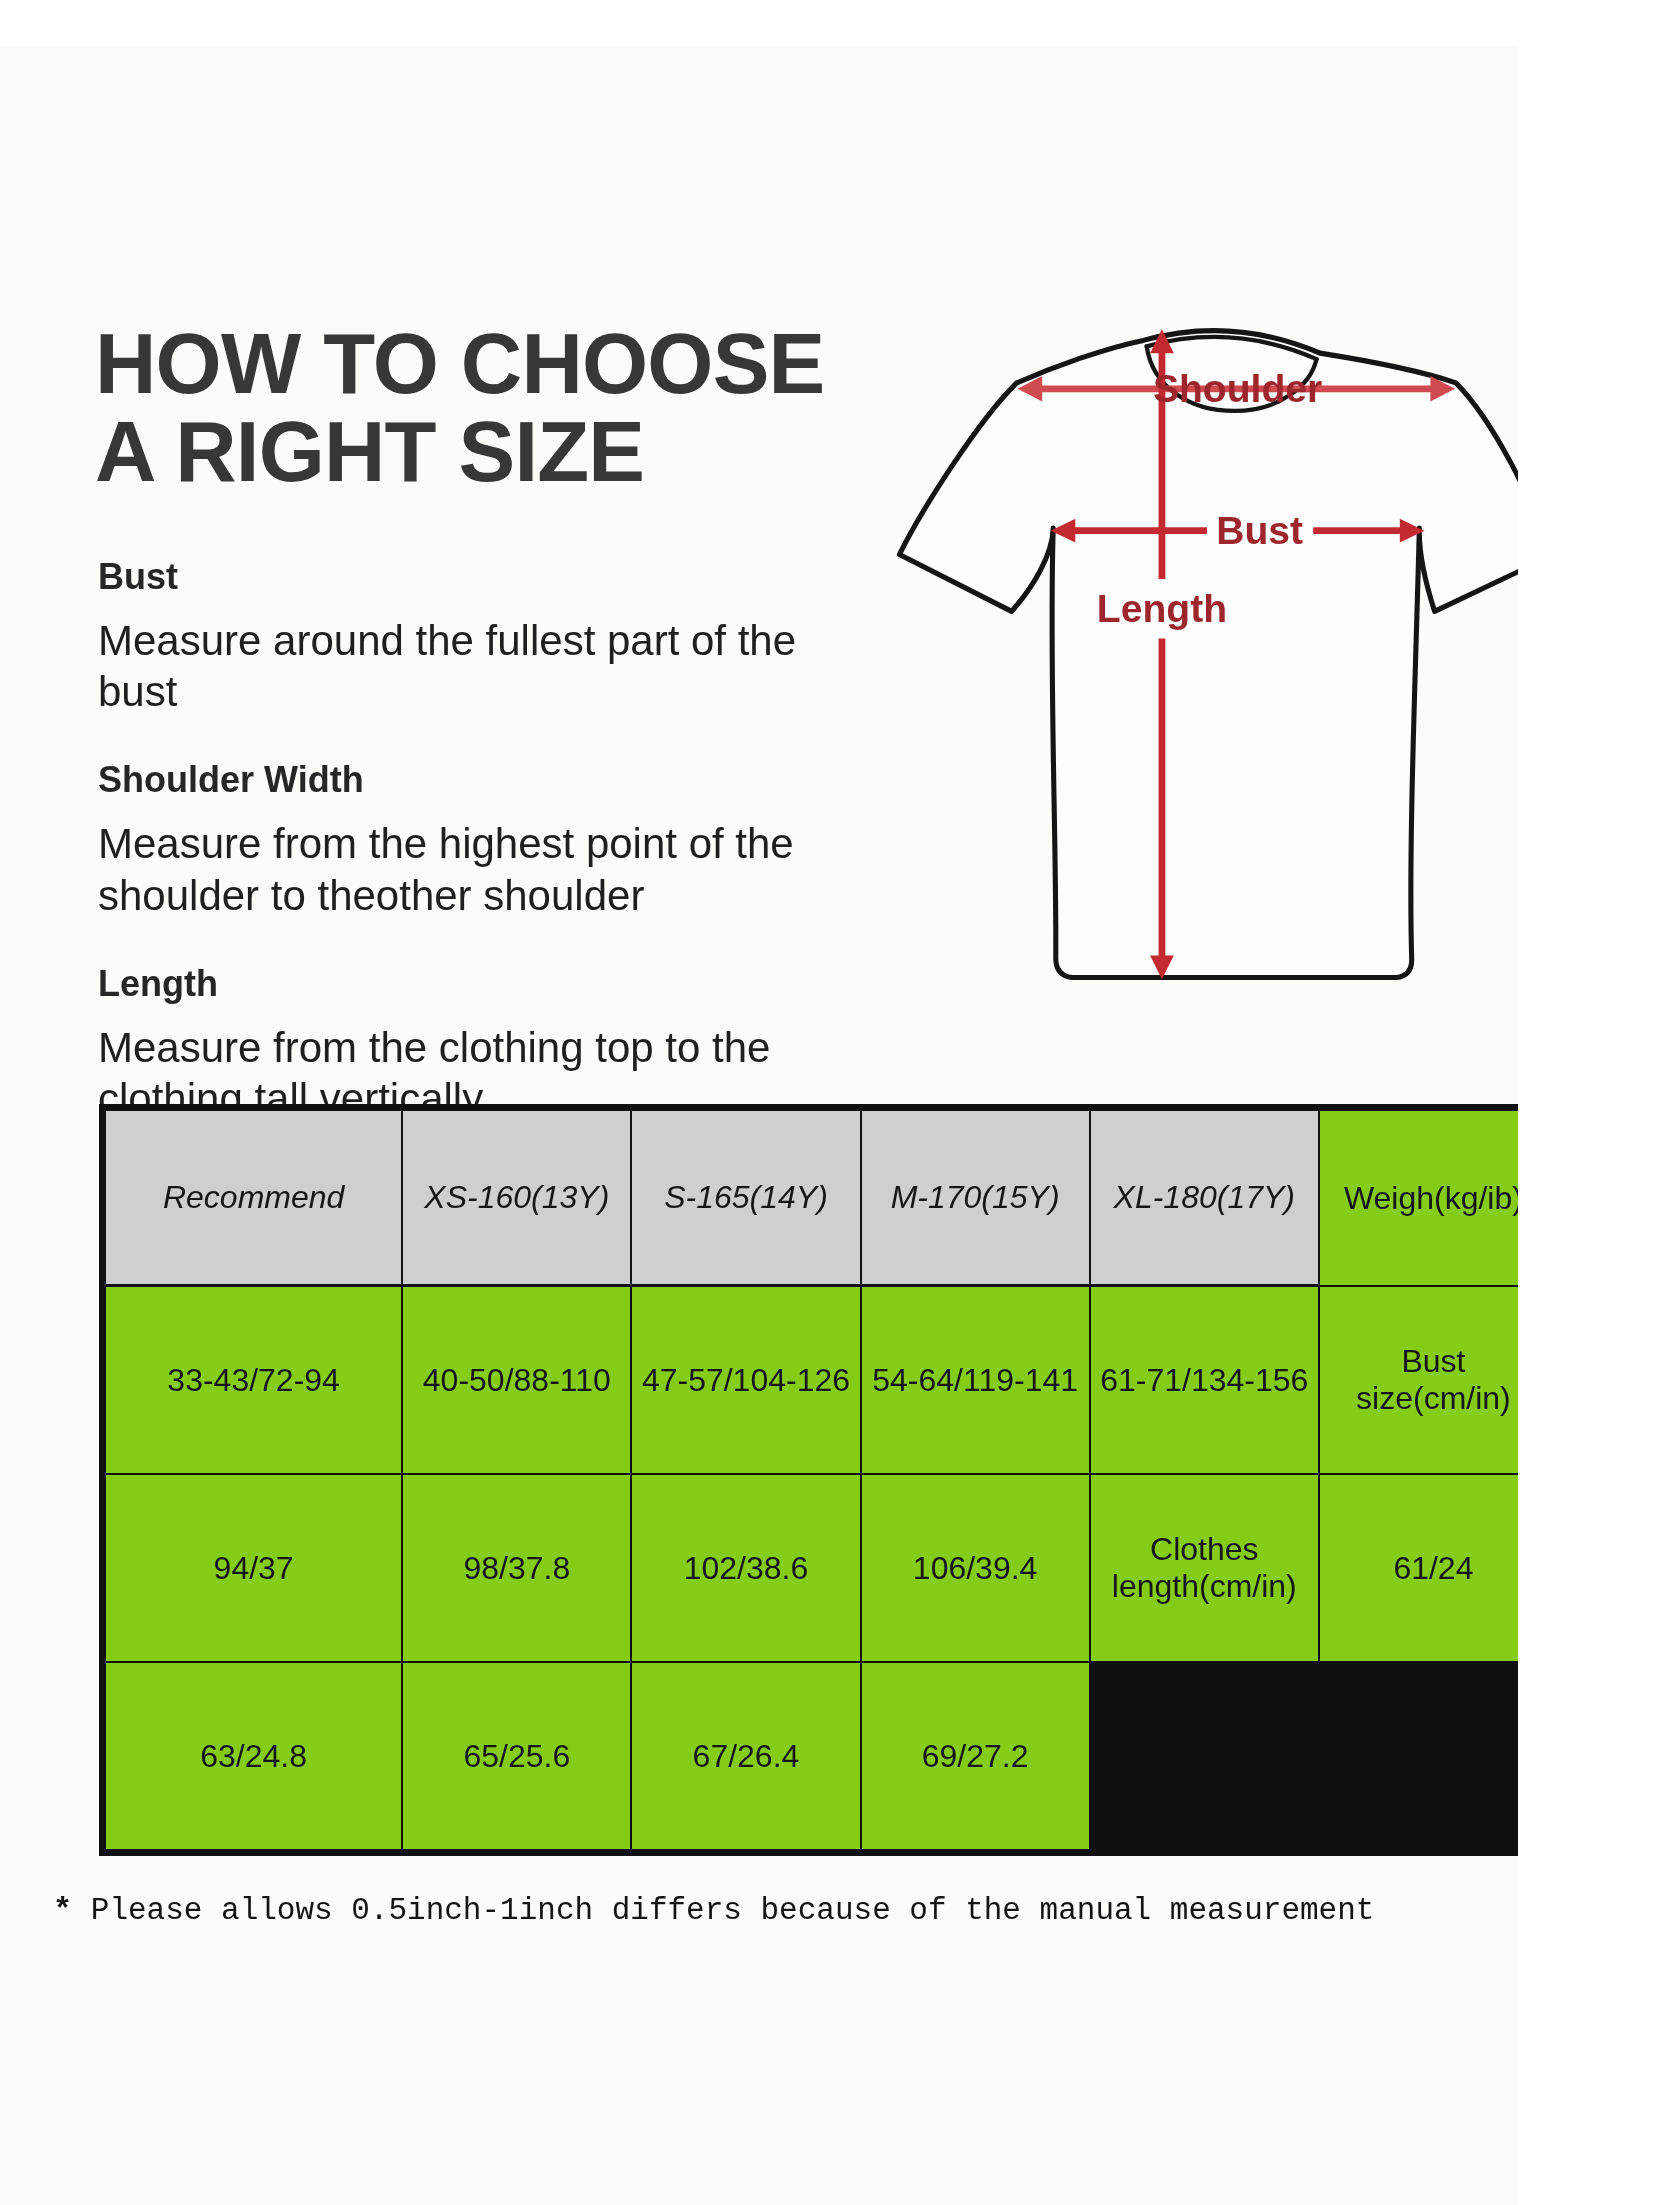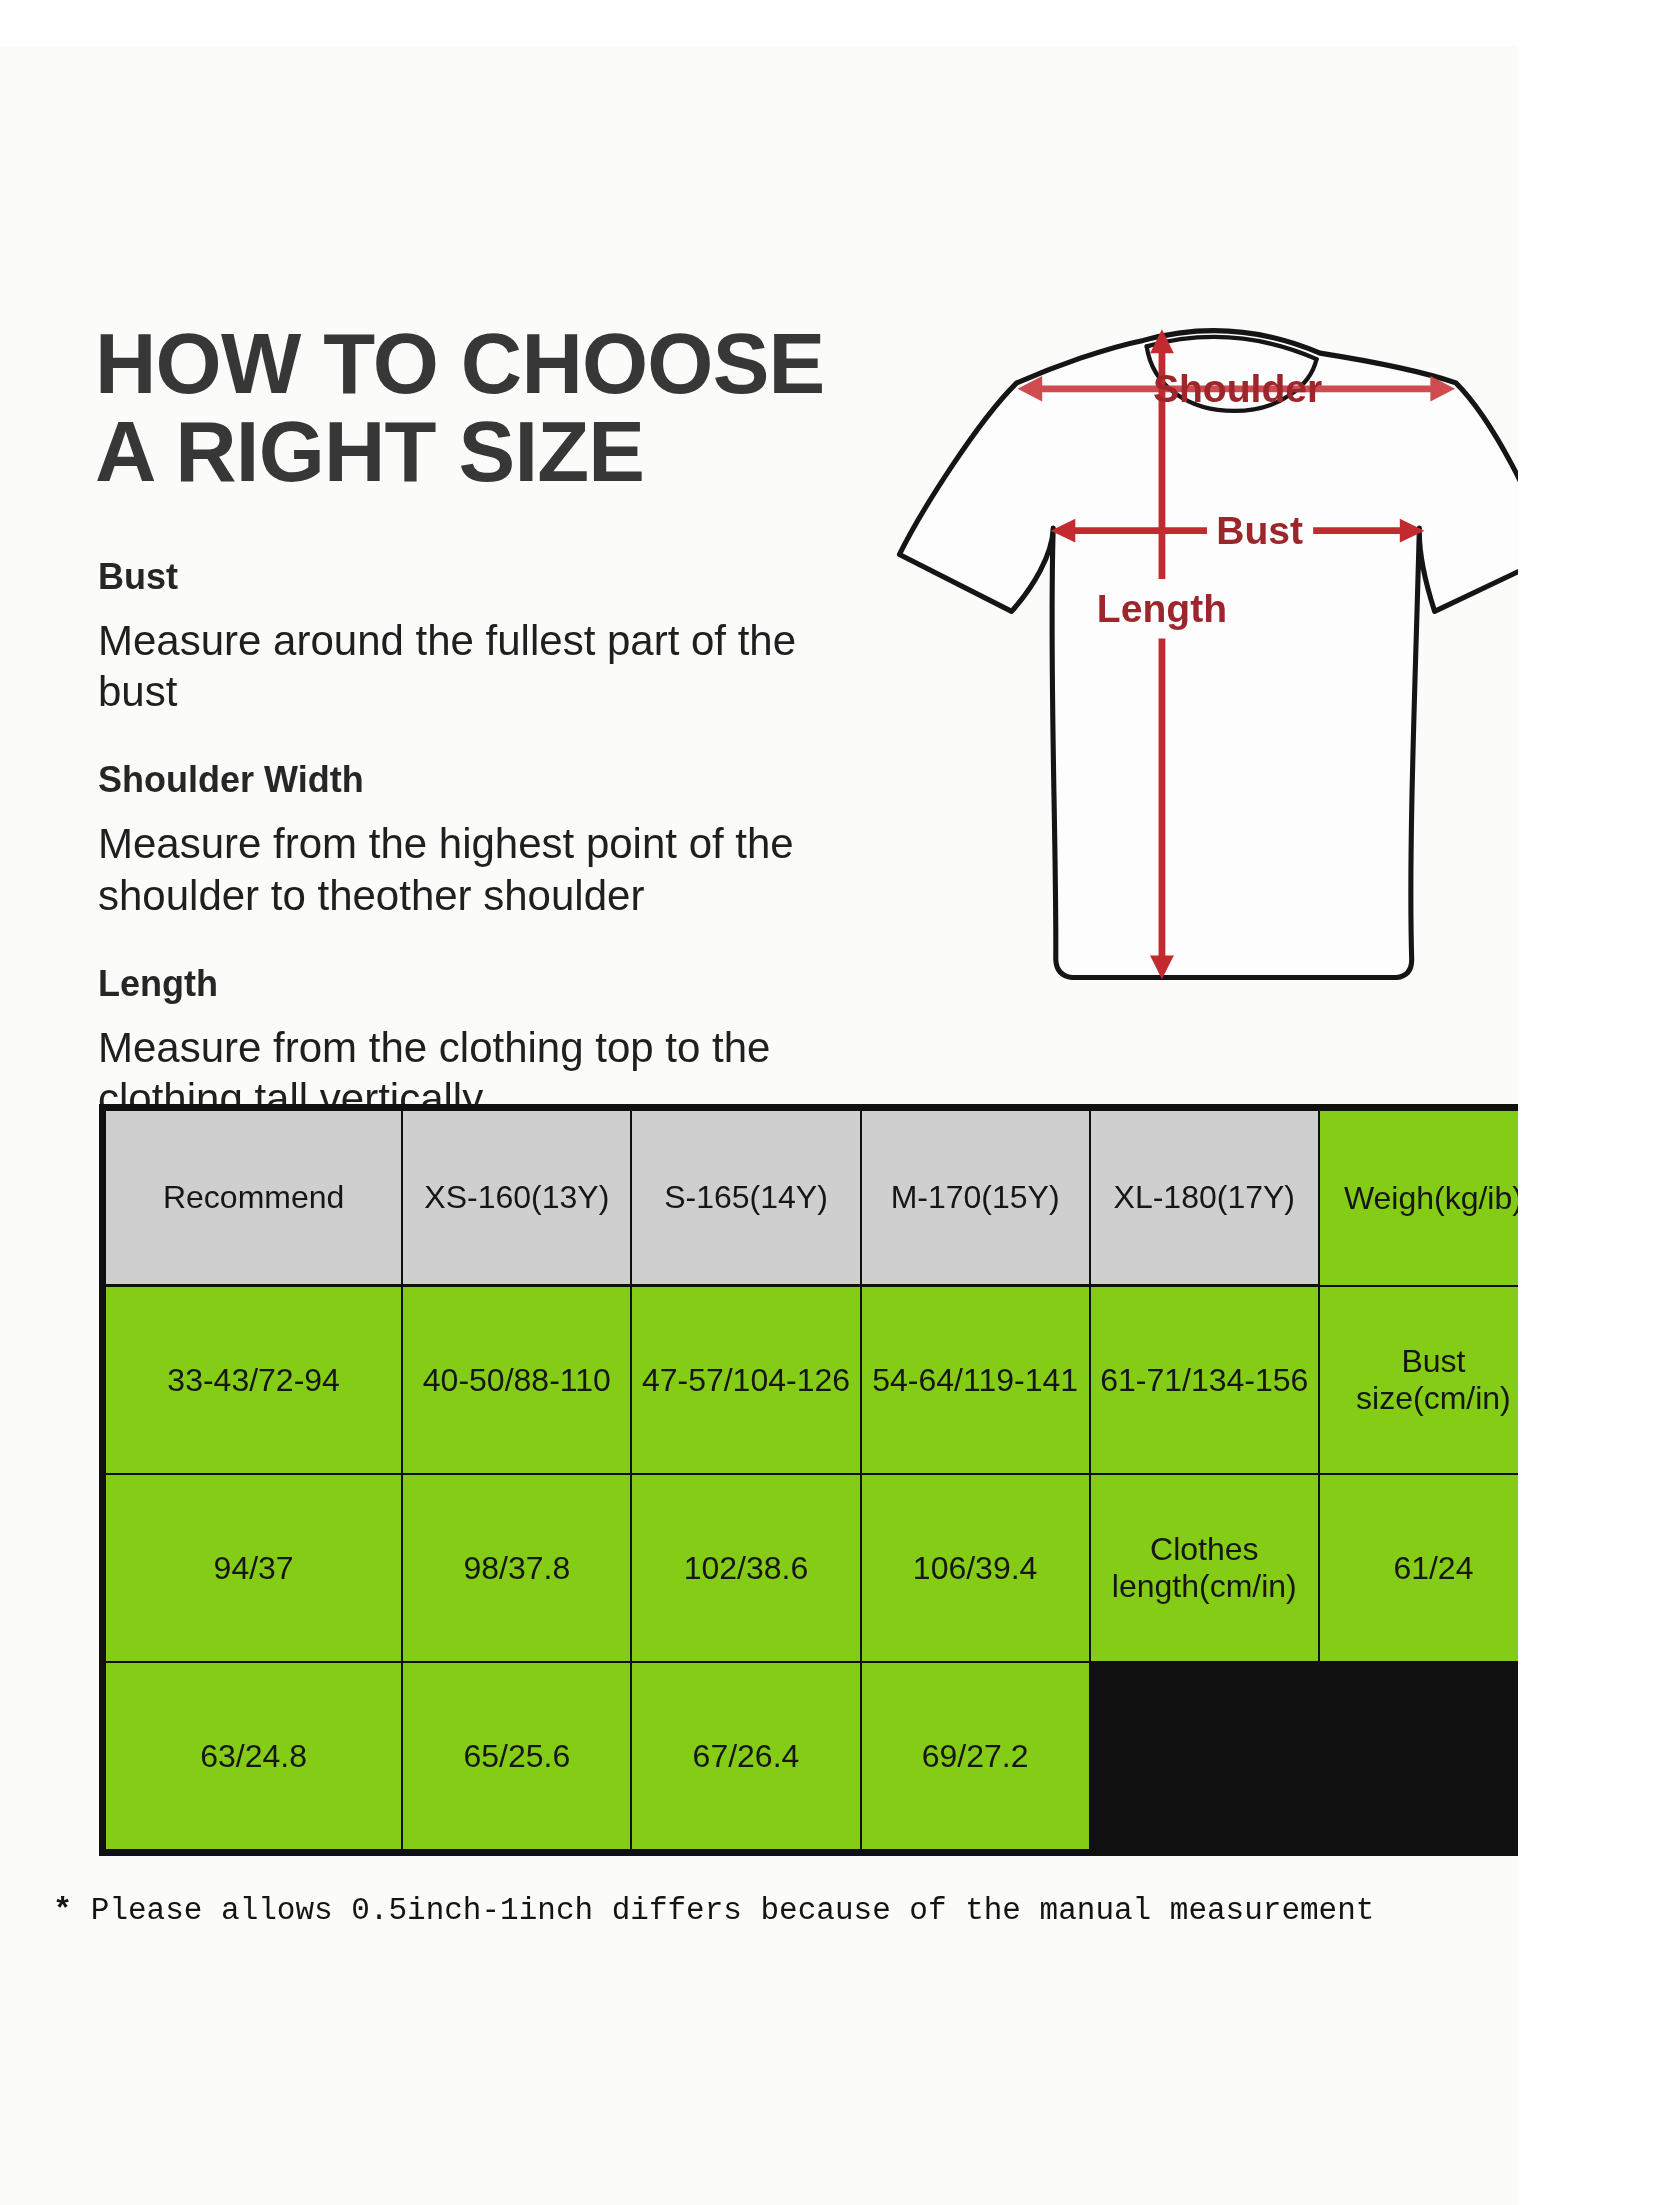--- a/index.html
+++ b/index.html
@@ -75,20 +75,21 @@
     justify-content:center;
     text-align:center;
     font-size:32px;
     color:#161616;
     padding:0 5.1px;
     box-sizing:border-box;
   }
   .size-table .cell.head{
     background:#d0cfd0;
     border-bottom-width:2.5px;
+    font-style:italic;
   }
   
   .footnote{
     position:absolute;
     left:53px; top:1846px;
     font-size:31px;
     color:#141414;
     white-space:nowrap;
     font-family:Liberation Mono, monospace;
   }

